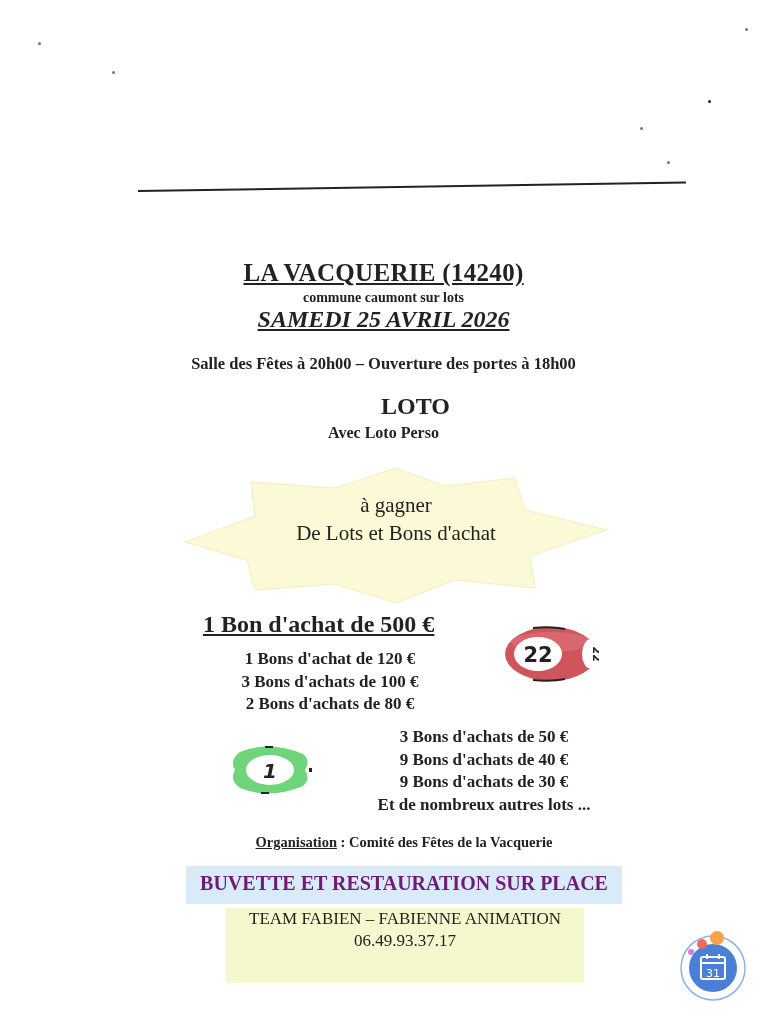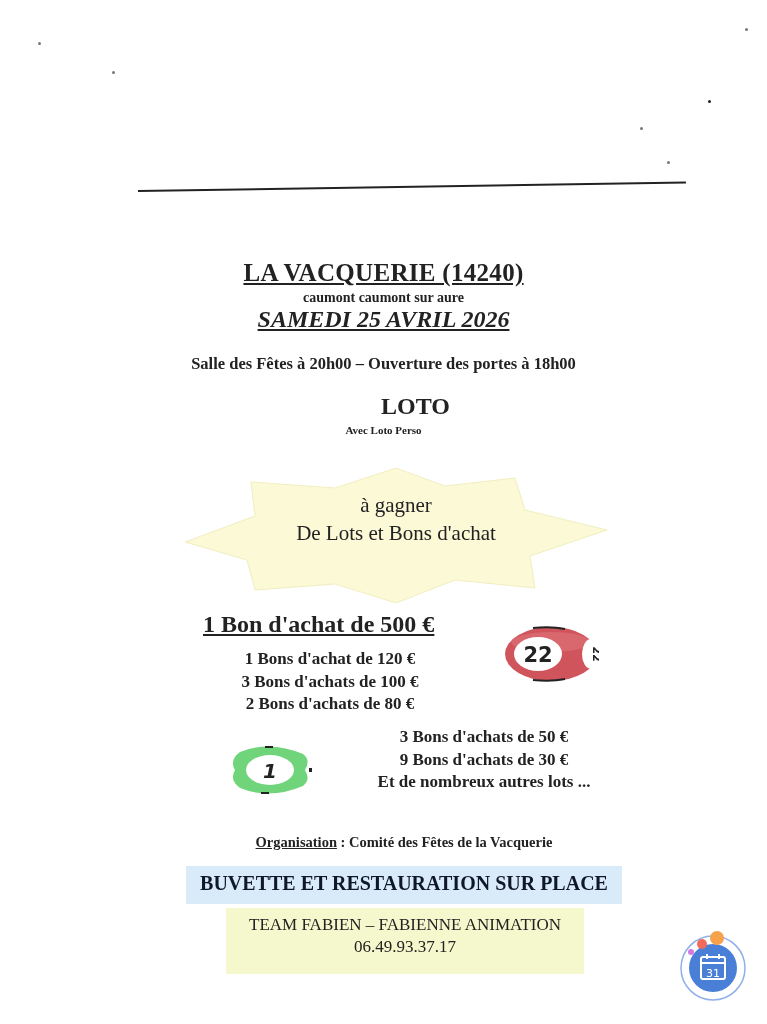--- a/index.html
+++ b/index.html
@@ -8,52 +8,52 @@
   .abs { position: absolute; }
   .speck { position: absolute; width: 3px; height: 3px; border-radius: 50%; background: #777; }
   .rule { position: absolute; left: 138px; top: 190px; width: 548px; height: 2px; background: #222;
           transform: rotate(-0.9deg); transform-origin: left center; }
   .center { position: absolute; left: 0; width: 767px; text-align: center; font-weight: bold; }
   .title { top: 259px; font-size: 25px; font-weight: bold; text-decoration: underline; letter-spacing: 0.3px; }
   .subtitle { top: 290px; font-size: 14px; font-weight: bold; }
   .date { top: 306px; font-size: 24px; font-weight: bold; font-style: italic; text-decoration: underline; }
   .venue { top: 354px; font-size: 16.5px; }
   .loto { top: 393px; font-size: 24px; font-weight: bold; margin-left: 32px; }
-  .loto-sub { top: 424px; font-size: 11px; }
+  .loto-sub { top: 424px; font-size: 16px; }
   .star { position: absolute; left: 185px; top: 468px; width: 422px; height: 135px; }
   .star-text { position: absolute; left: 185px; top: 491px; width: 422px; text-align: center; }
   .amount { font-size: 28px; font-weight: bold; line-height: 34px; }
   .star-line { font-size: 21px; line-height: 28px; }
   .main-prize { position: absolute; left: 203px; top: 611px; font-size: 24px; font-weight: bold; text-decoration: underline; }
   .prize-list { position: absolute; font-size: 17px; font-weight: bold; line-height: 22.5px; text-align: center; }
   .list-a { left: 200px; top: 648px; width: 260px; }
   .list-b { left: 334px; top: 726px; width: 300px; }
   .org { top: 834px; font-size: 14.5px; left: 0; width: 808px; }
   .org u { text-decoration: underline; }
   .buvette { position: absolute; left: 186px; top: 866px; width: 436px; height: 38px; background: #d9ebf8;
-             text-align: center; font-size: 20px; font-weight: bold; line-height: 34px; color: #0f172a; }
-  .team { position: absolute; left: 226px; top: 908px; width: 358px; height: 66px; background: #f5f8cc;
-          text-align: center; font-size: 17px; line-height: 22px; padding-top: 6px; box-sizing: border-box; }
+             text-align: center; font-size: 20px; font-weight: bold; line-height: 34px; color: #701a75; }
+  .team { position: absolute; left: 226px; top: 908px; width: 358px; height: 75px; background: #f5f8cc;
+          text-align: center; font-size: 17px; line-height: 22px; box-sizing: border-box; }
   .ball { position: absolute; }
   .cal-badge { position: absolute; left: 677px; top: 930px; width: 72px; height: 72px; }
 </style>
 </head>
 <body>
 
 <span class="speck" style="left:38px;top:42px;"></span>
 <span class="speck" style="left:745px;top:28px;"></span>
 <span class="speck" style="left:708px;top:100px;background:#222;"></span>
 <span class="speck" style="left:640px;top:127px;"></span>
 <span class="speck" style="left:667px;top:161px;"></span>
 <span class="speck" style="left:112px;top:71px;"></span>
 
 <div class="rule"></div>
 
 <div class="center title">LA VACQUERIE (14240)</div>
-<div class="center subtitle">caumont caumont sur aure</div>
+<div class="center subtitle">commune caumont sur lots</div>
 <div class="center date">SAMEDI 25 AVRIL 2026</div>
 <div class="center venue">Salle des Fêtes à 20h00 – Ouverture des portes à 18h00</div>
 <div class="center loto">LOTO</div>
 <div class="center loto-sub">Avec Loto Perso</div>
 
 <svg class="star" viewBox="0 0 422 135">
   <polygon points="211,0 260,18 330,10 340,42 422,62 345,88 350,120 270,112 211,135 150,116 70,122 62,92 0,74 70,48 66,14 150,20" fill="#fbf9d6" stroke="#f0eec0" stroke-width="1"></polygon>
 </svg>
 <div class="star-text">
   <div class="star-line">à gagner</div>
@@ -83,20 +83,21 @@
   <path d="M15 10 Q45 -2 78 12 Q86 18 80 28 Q86 38 78 44 Q45 58 15 46 Q4 38 10 28 Q4 18 15 10 Z" fill="#6fd47a"></path>
   <ellipse cx="45" cy="28" rx="24" ry="15" fill="#ffffff"></ellipse>
   <text x="45" y="36" text-anchor="middle" font-family="DejaVu Sans, sans-serif" font-weight="bold" font-style="italic" font-size="20" fill="#222">1</text>
   <rect x="40" y="4" width="8" height="2" fill="#222"></rect>
   <rect x="36" y="50" width="8" height="2" fill="#222"></rect>
   <rect x="84" y="26" width="3" height="4" fill="#222"></rect>
 </svg>
 
 <div class="prize-list list-b">
   <div>3 Bons d'achats de 50 €</div>
+  <div>9 Bons d'achats de 40 €</div>
   <div>9 Bons d'achats de 30 €</div>
   <div>Et de nombreux autres lots ...</div>
 </div>
 
 <div class="abs org center">
   <u>Organisation</u><span> : Comité des Fêtes de la Vacquerie</span>
 </div>
 
 <div class="buvette">BUVETTE ET RESTAURATION SUR PLACE</div>
 

